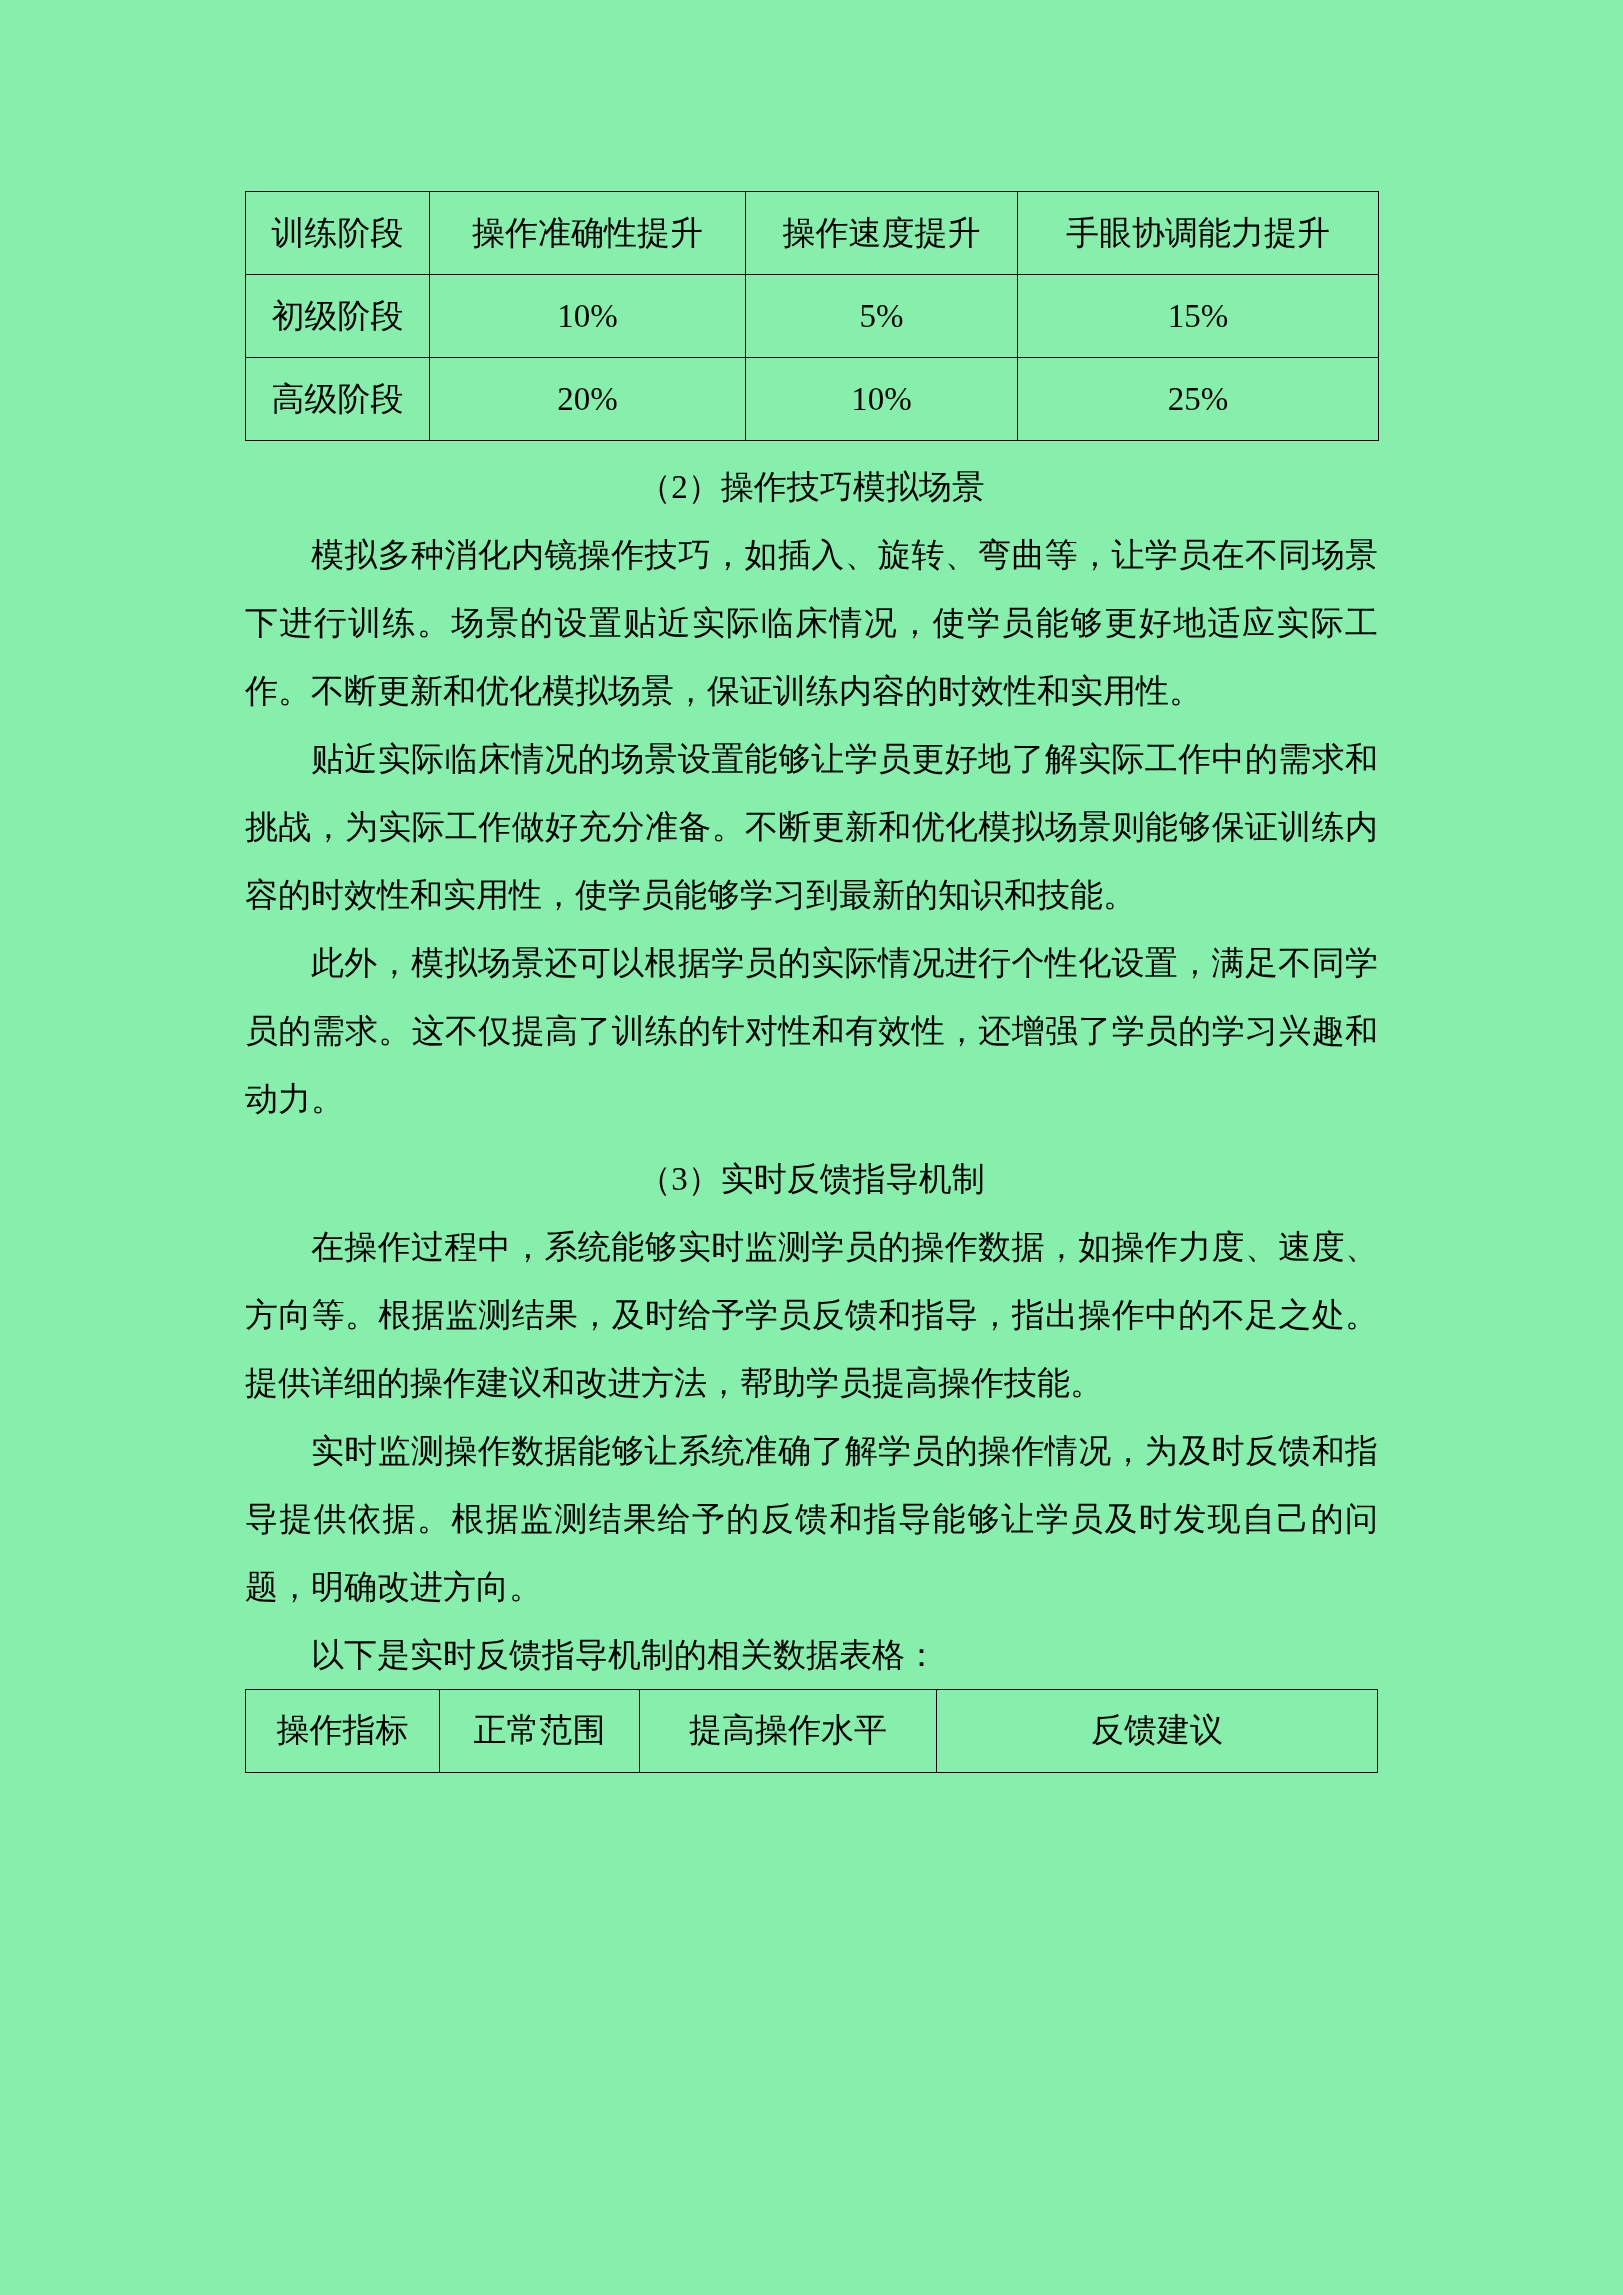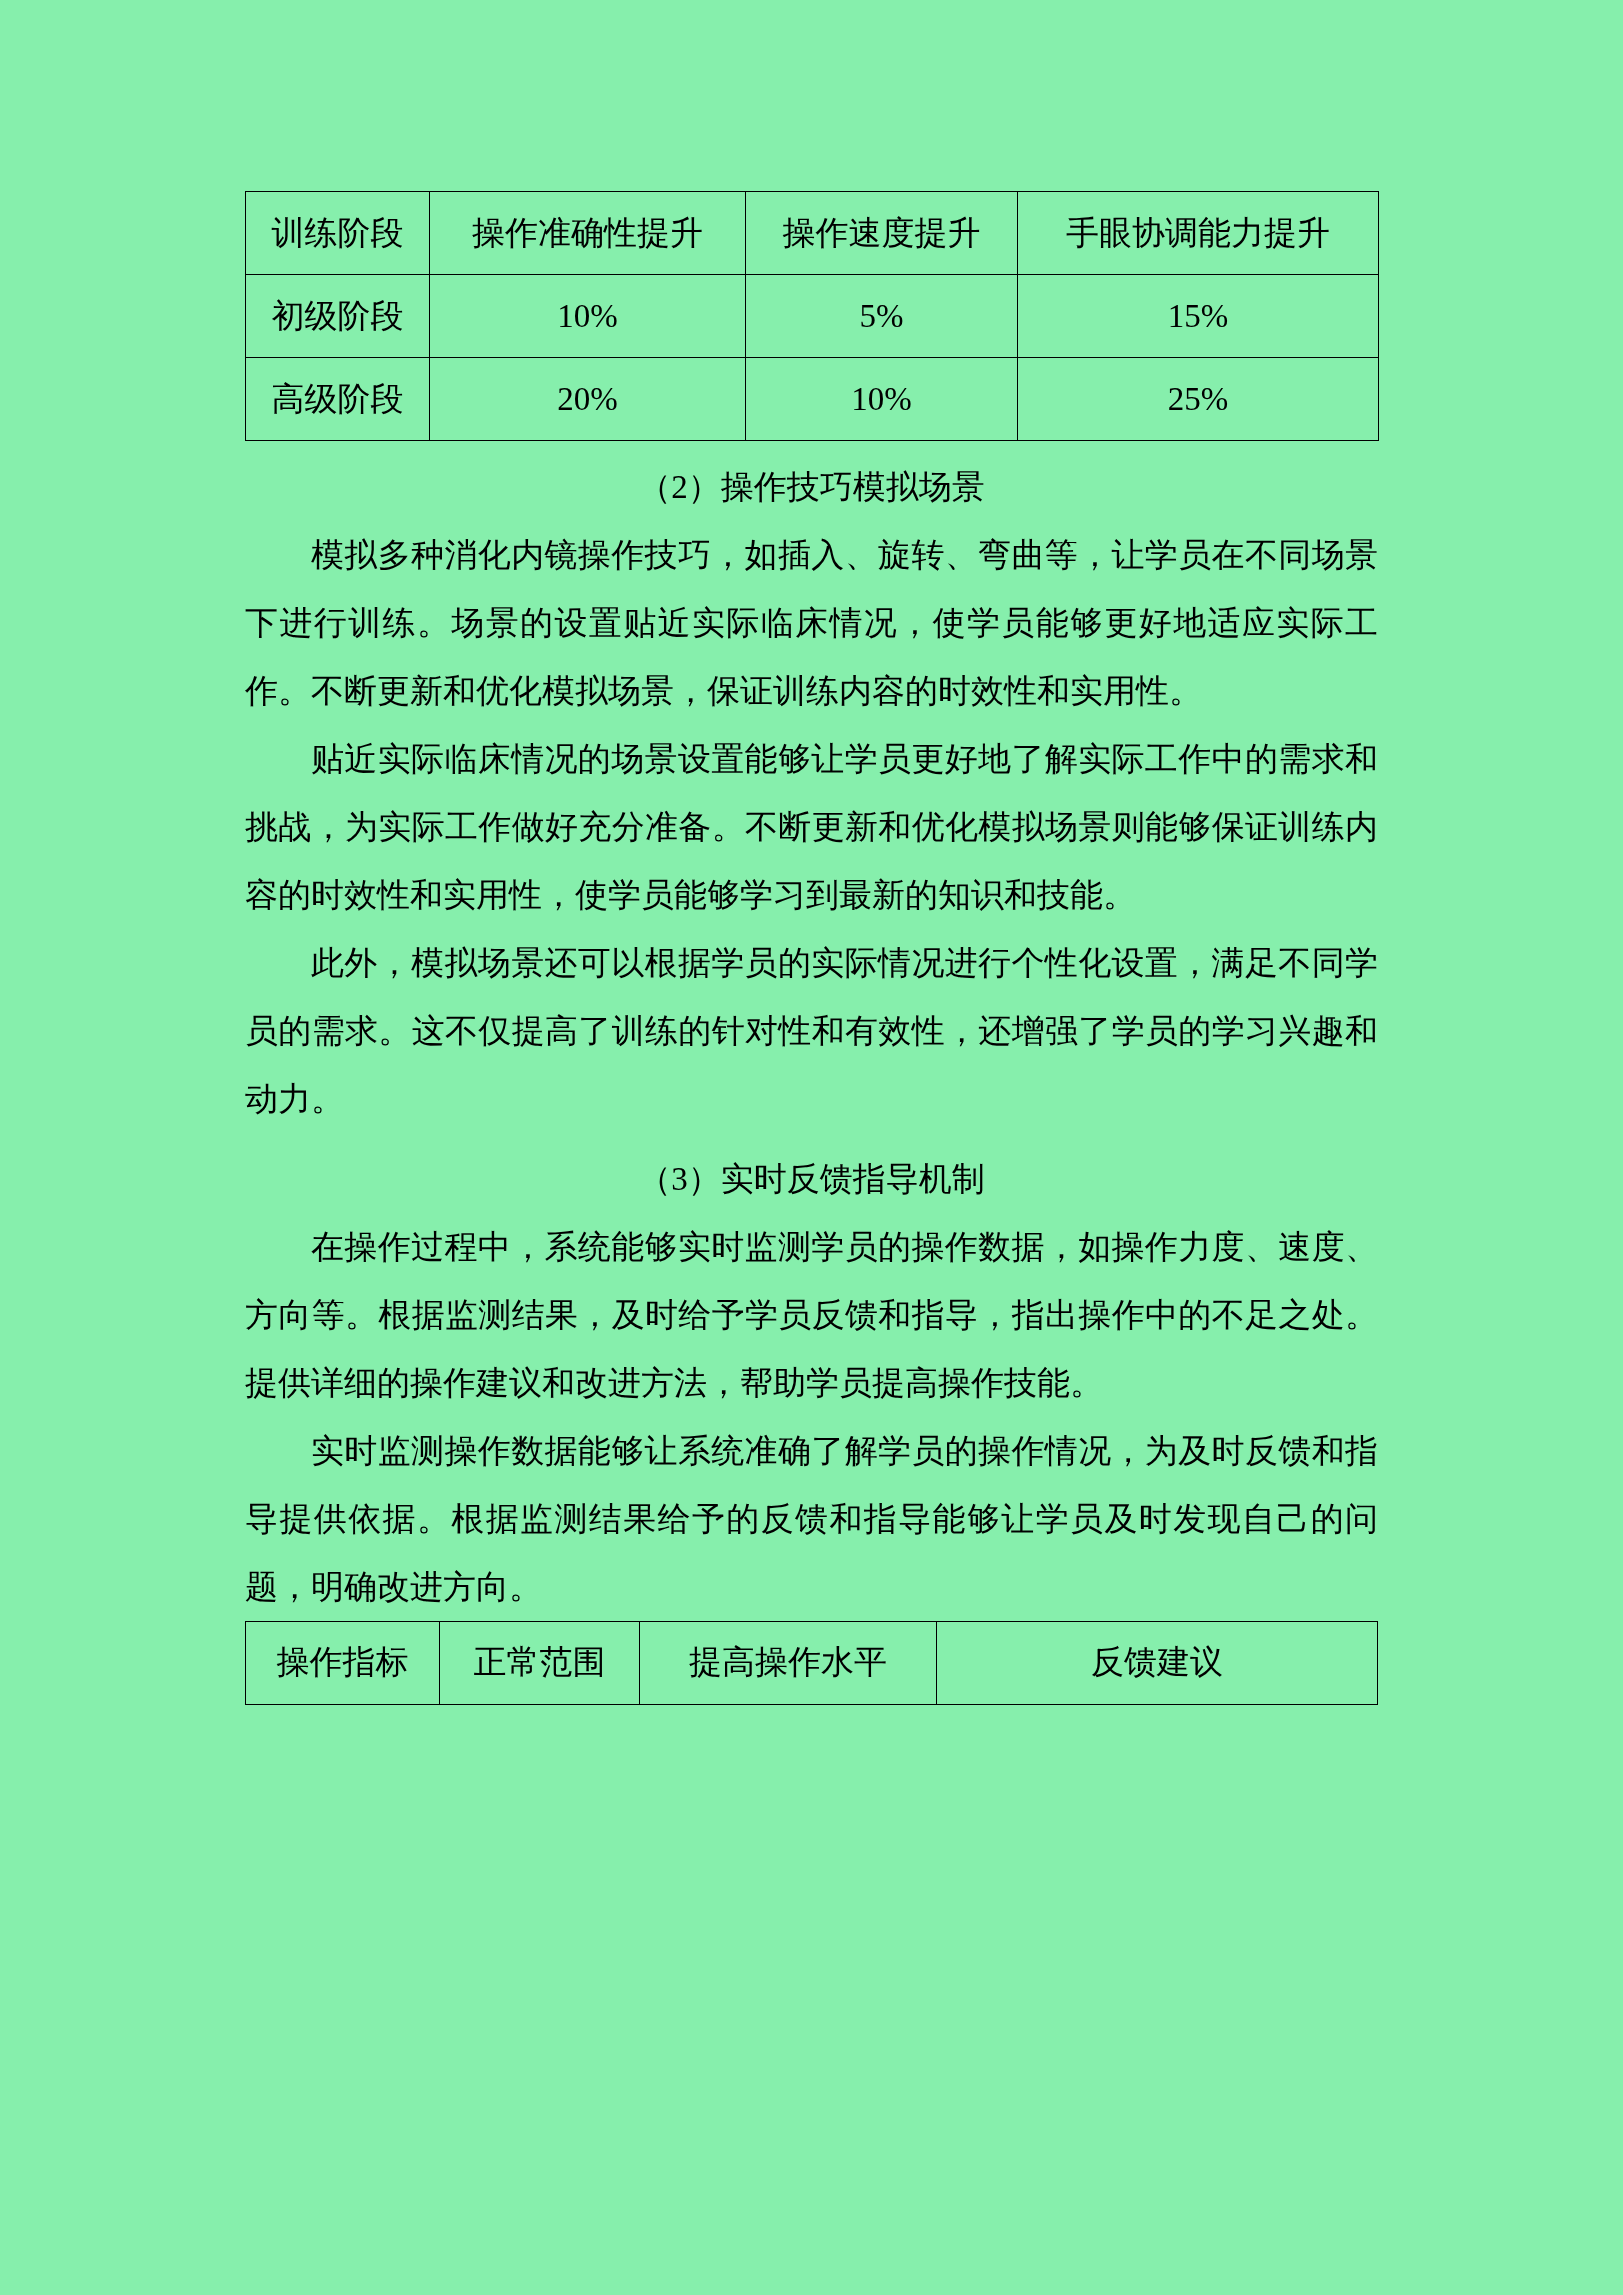--- a/index.html
+++ b/index.html
@@ -95,20 +95,21 @@
     </table>
 
     <p class="sub-heading">（2）操作技巧模拟场景</p>
     <p class="body-para">模拟多种消化内镜操作技巧，如插入、旋转、弯曲等，让学员在不同场景下进行训练。场景的设置贴近实际临床情况，使学员能够更好地适应实际工作。不断更新和优化模拟场景，保证训练内容的时效性和实用性。</p>
     <p class="body-para">贴近实际临床情况的场景设置能够让学员更好地了解实际工作中的需求和挑战，为实际工作做好充分准备。不断更新和优化模拟场景则能够保证训练内容的时效性和实用性，使学员能够学习到最新的知识和技能。</p>
     <p class="body-para">此外，模拟场景还可以根据学员的实际情况进行个性化设置，满足不同学员的需求。这不仅提高了训练的针对性和有效性，还增强了学员的学习兴趣和动力。</p>
 
     <p class="sub-heading">（3）实时反馈指导机制</p>
     <p class="body-para">在操作过程中，系统能够实时监测学员的操作数据，如操作力度、速度、方向等。根据监测结果，及时给予学员反馈和指导，指出操作中的不足之处。提供详细的操作建议和改进方法，帮助学员提高操作技能。</p>
     <p class="body-para">实时监测操作数据能够让系统准确了解学员的操作情况，为及时反馈和指导提供依据。根据监测结果给予的反馈和指导能够让学员及时发现自己的问题，明确改进方向。</p>
+    <p class="body-para">以下是实时反馈指导机制的相关数据表格：</p>
 
     <table class="doc-table table-gap-top">
       <colgroup>
         <col style="width:194px">
         <col style="width:200px">
         <col style="width:297px">
         <col style="width:441px">
       </colgroup>
       <tbody>
         <tr>

